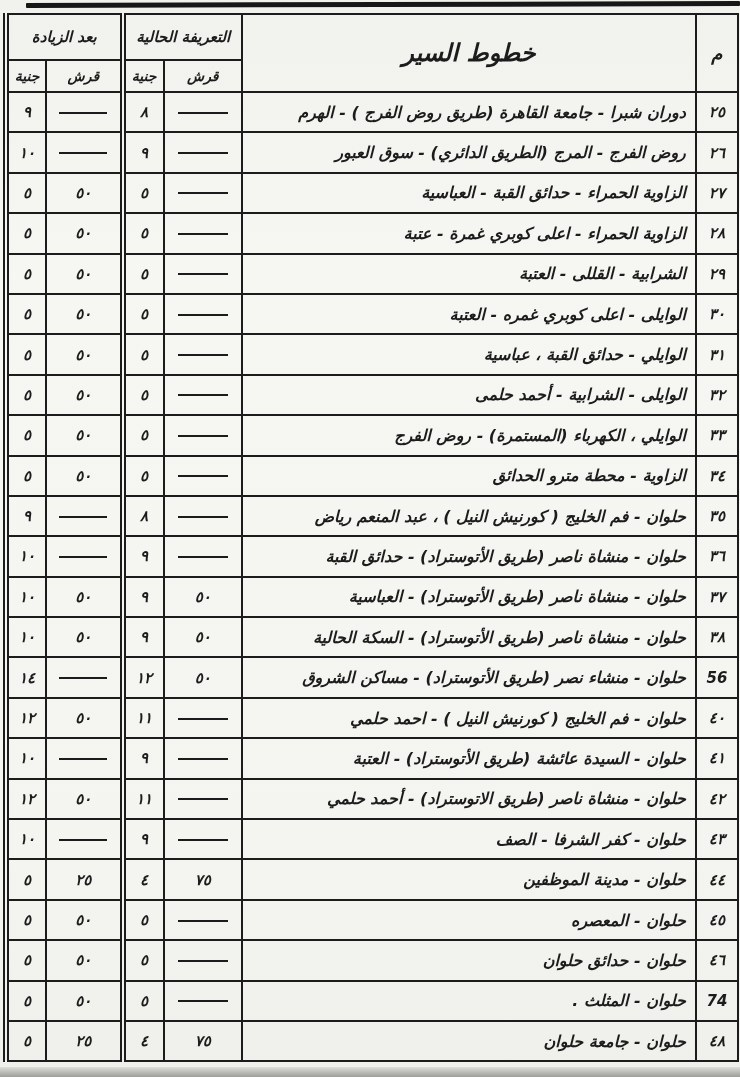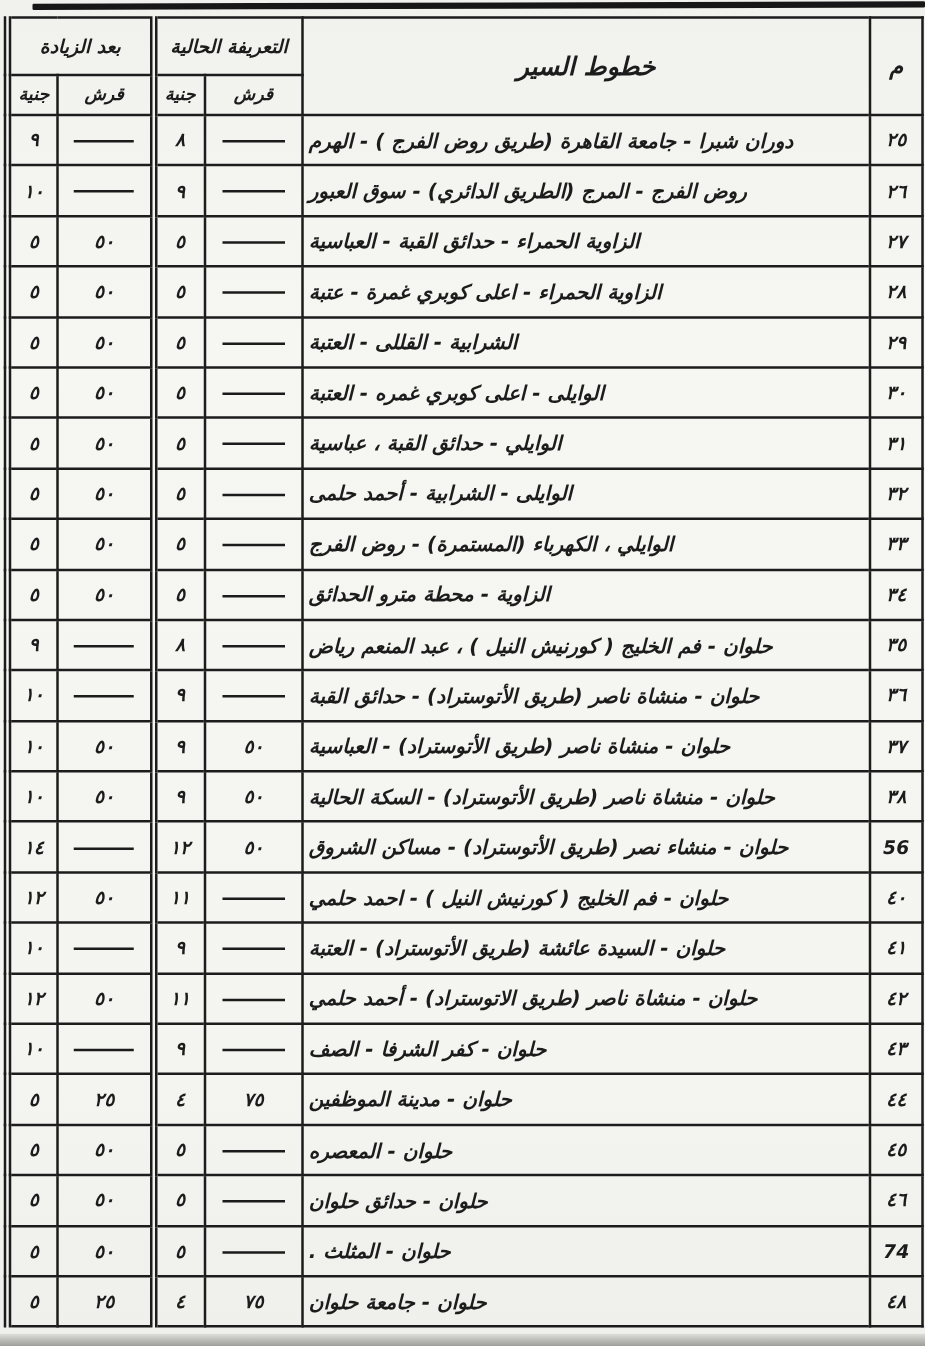--- a/index.html
+++ b/index.html
@@ -64,38 +64,38 @@
   thead tr.h1 th { height: 44px; }
   thead tr.h2 th { height: 30px; }
   thead th {
     font-style: italic;
     font-weight: 700;
     text-align: center;
     vertical-align: middle;
     white-space: nowrap;
   }
   th.col-serial { font-size: 18px; }
-  th.col-route  { font-size: 20px; letter-spacing: 0.5px; }
+  th.col-route  { font-size: 24px; letter-spacing: 0.5px; }
   th.g-label    { font-size: 15px; border-radius: 14px; }
   tr.h2 th      { font-size: 14px; border-radius: 16px; }
 
   
   th.g-current, th.cur-p, td.cur-p { border-left: 6px double #1c1c1c; }
 
   tbody td {
     height: 38.4px;
     vertical-align: middle;
     font-weight: 700;
     font-style: italic;
   }
   td.c-serial { text-align: center; font-size: 15px; }
   td.c-route  {
-    text-align: left;
+    text-align: right;
     padding-right: 9px;
-    padding-left: 4px;
+    padding-left: 20px;
     font-size: 16px;
     white-space: nowrap;
   }
   td.c-num { text-align: center; font-size: 15px; }
   
   td.dash { text-align: center; }
   td.dash::before {
     content: "";
     display: inline-block;
     width: 66%;

